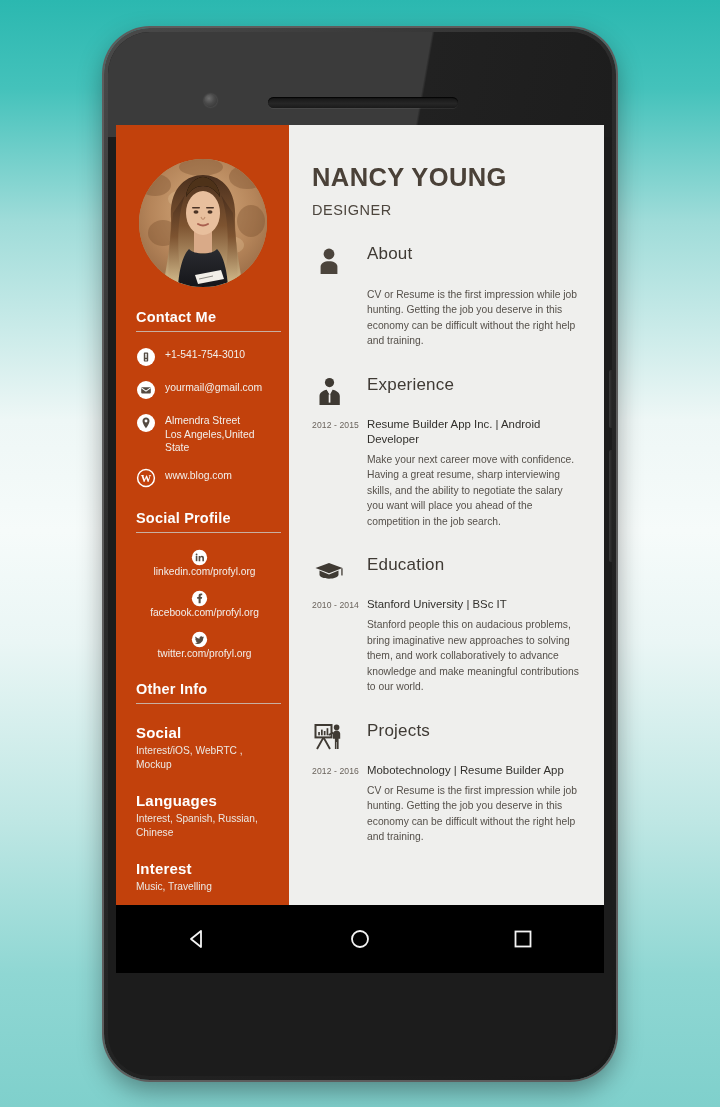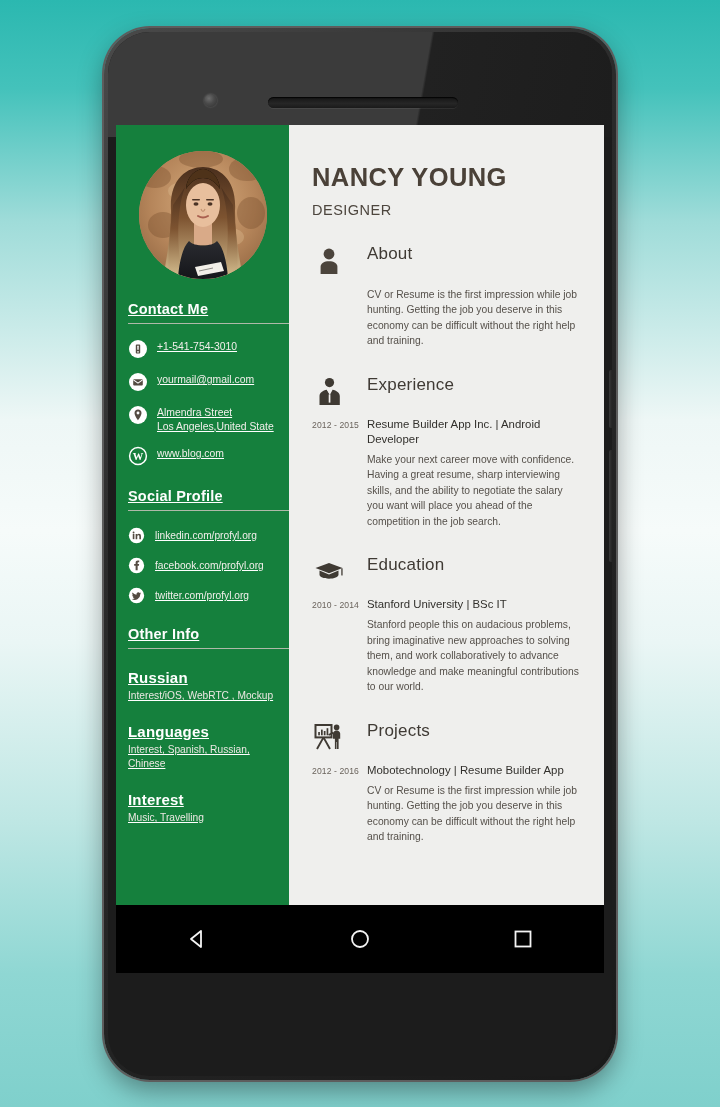--- a/index.html
+++ b/index.html
@@ -70,25 +70,24 @@
     background:linear-gradient(90deg,#3a3a3a,#161616); border-radius:2px;
   }
   .btn-vol{
     position:absolute; right:-2px; top:418px; width:5px; height:112px;
     background:linear-gradient(90deg,#3a3a3a,#161616); border-radius:2px;
   }
 
   
   .sidebar{
     width:173px; flex:0 0 173px;
-    background:#15803d;
+    background:#c2410c;
     color:#fff;
-    padding:0;
+    padding:8px;
     position:relative;
-    text-decoration:underline;
   }
   .avatar-wrap{ padding:26px 0 0 0; display:flex; justify-content:center; }
   .avatar{
     width:128px; height:128px; border-radius:50%;
     overflow:hidden; position:relative;
     background:#b08a63;
   }
   .avatar svg{ display:block; width:100%; height:100%; }
 
   .sb-block{ padding:0 8px 0 12px; }
@@ -101,21 +100,21 @@
     opacity:.85;
   }
 
   .contact-list{ margin-top:14px; }
   .c-row{ display:flex; align-items:flex-start; margin-bottom:12px; }
   .c-ico{ flex:0 0 20px; width:20px; height:20px; margin-right:9px; margin-top:1px; }
   .c-ico svg{ display:block; width:20px; height:20px; }
   .c-txt{ font-size:10.4px; line-height:13.5px; color:#f2efeb; padding-top:2px; }
 
   .social-list{ margin-top:16px; }
-  .s-row{ display:flex; align-items:center; margin-bottom:13px; }
+  .s-row{ display:flex; align-items:center; margin-bottom:13px;flex-direction:column; }
   .s-ico{ flex:0 0 17px; width:17px; height:17px; margin-right:10px; }
   .s-ico svg{ display:block; width:17px; height:17px; }
   .s-txt{ font-size:10.2px; color:#f2efeb; }
 
   .info-item{ margin-top:20px; }
   .info-title{ font-size:15px; font-weight:700; color:#fff; letter-spacing:.2px; }
   .info-sub{ font-size:10.2px; line-height:14px; color:#ece8e3; margin-top:3px; }
 
   
   .main{
@@ -327,21 +326,21 @@
             </div>
 
           </div>
         </div>
 
         <div class="sb-block">
           <div class="sb-head">Other Info</div>
           <div class="sb-rule"></div>
 
           <div class="info-item">
-            <div class="info-title">Russian</div>
+            <div class="info-title">Social</div>
             <div class="info-sub">Interest/iOS, WebRTC , Mockup</div>
           </div>
 
           <div class="info-item">
             <div class="info-title">Languages</div>
             <div class="info-sub">Interest, Spanish, Russian, Chinese</div>
           </div>
 
           <div class="info-item">
             <div class="info-title">Interest</div>

